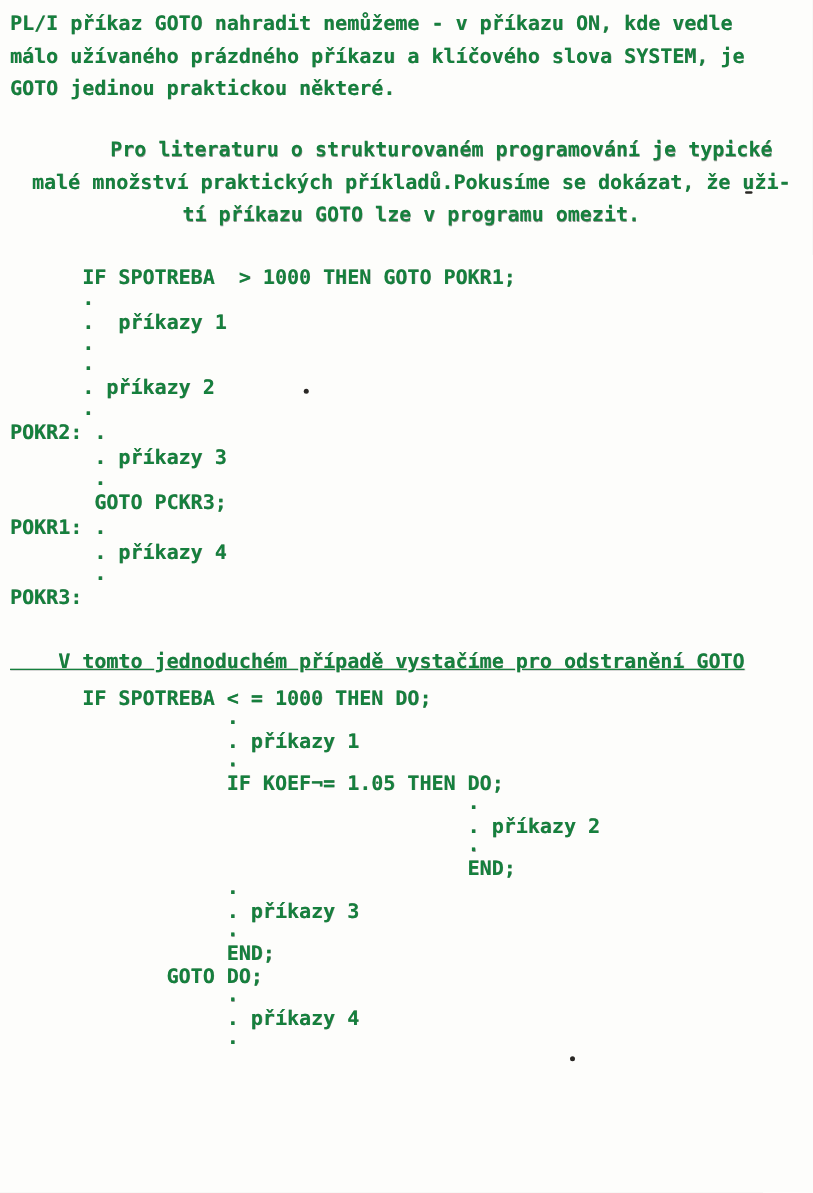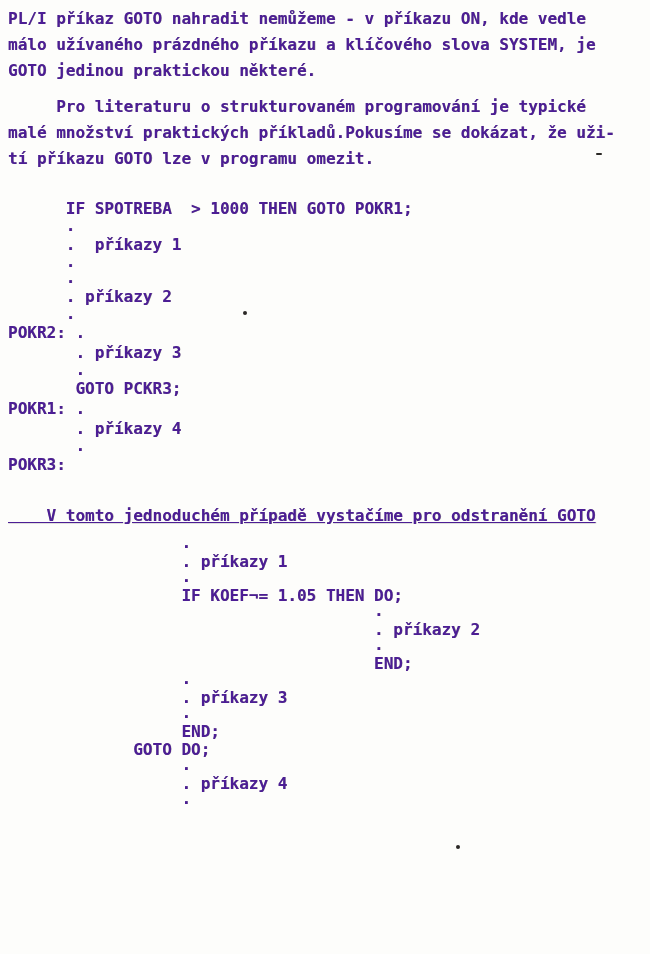--- a/index.html
+++ b/index.html
@@ -8,34 +8,34 @@
   .page {
     position: relative;
     width: 650px;
     height: 954px;
     margin: 0 auto;
     background: #fdfdfb;
     overflow: hidden;
     font-family: "DejaVu Sans Mono", "Liberation Mono", monospace;
     font-weight: 700;
     font-size: 16px;
-    color: #4c1d95;
+    color: #15803d;
     box-sizing: border-box;
     padding: 6px 0 0 8px;
     text-shadow: 0.3px 0.3px 0 rgba(20, 18, 16, 0.45);
   }
 
   .ln {
     white-space: pre;
     min-height: 1em;
   }
 
   
   .para .ln { line-height: 26px; }
-  #p2 { margin-top: 10px; }
+  #p2 { margin-top: 23px; text-align: center; }
   #p3 { margin-top: 5px; }
   #p4 { margin-top: 28px; text-decoration: underline; }
 
   
   #code1 { margin-top: 27px; }
   #code1 .code { line-height: 20px; }
   #code1 .dot  { line-height: 14px; }
 
   
   #code2 { margin-top: 8px; }
@@ -86,20 +86,21 @@
       <div class="ln code">       . příkazy 4</div>
       <div class="ln dot">       .</div>
       <div class="ln code">POKR3:</div>
     </section>
 
   <section class="para" id="p4">
       <div class="ln text">    V tomto jednoduchém případě vystačíme pro odstranění GOTO</div>
     </section>
 
   <section class="codeblock" id="code2">
+      <div class="ln code">      IF SPOTREBA &lt; = 1000 THEN DO;</div>
       <div class="ln dot">                  .</div>
       <div class="ln code">                  . příkazy 1</div>
       <div class="ln dot">                  .</div>
       <div class="ln code">                  IF KOEF¬= 1.05 THEN DO;</div>
       <div class="ln dot">                                      .</div>
       <div class="ln code">                                      . příkazy 2</div>
       <div class="ln dot">                                      .</div>
       <div class="ln code">                                      END;</div>
       <div class="ln dot">                  .</div>
       <div class="ln code">                  . příkazy 3</div>

